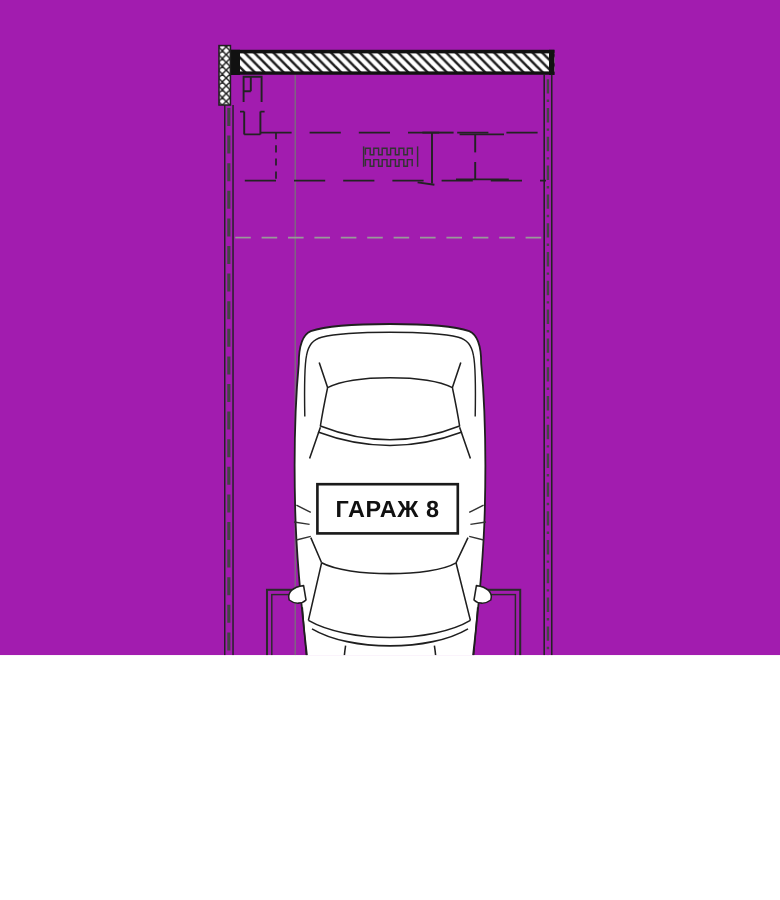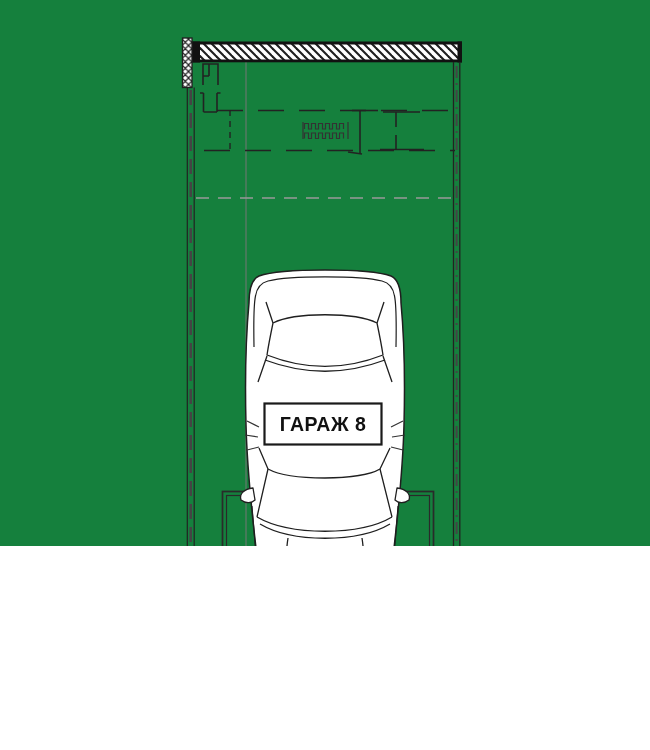--- a/index.html
+++ b/index.html
@@ -1,16 +1,16 @@
 <!DOCTYPE html>
 <html><head>
 <meta charset="utf-8">
 <style>
   html,body{margin:0;padding:0;background:#ffffff;}
-  #stage{position:relative;width:650px;height:546px;background:#15803d;overflow:hidden;
+  #stage{position:relative;width:650px;height:546px;background:#a21caf;overflow:hidden;
          font-family:"Liberation Sans", sans-serif;}
   svg{position:absolute;inset:0;display:block;}
   .room-label-text{font-family:"Liberation Sans", sans-serif;font-weight:bold;
                    font-size:19.5px;fill:#111;letter-spacing:.5px;}
 </style>
 </head>
 <body>
 
 <div id="stage">
 <svg viewBox="0 0 650 750" width="650" height="750">

